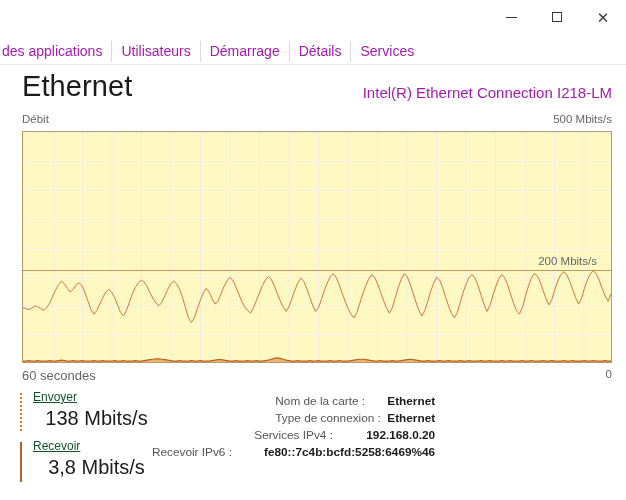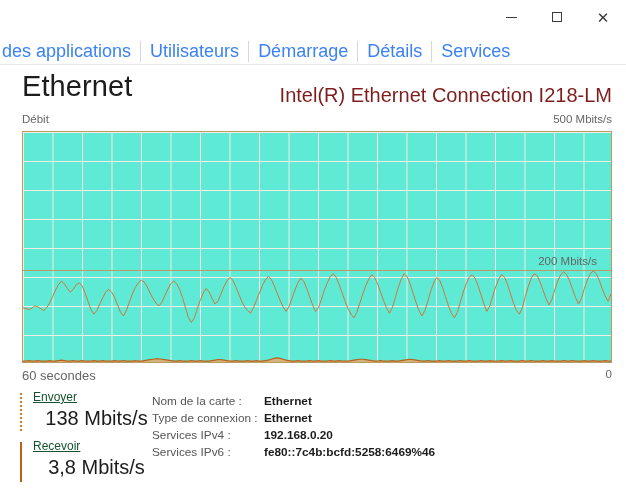--- a/index.html
+++ b/index.html
@@ -41,22 +41,22 @@
 
   
   .tabbar {
     position: absolute; left: 0; top: 38px;
     width: 626px; height: 26px;
     background: #ffffff;
     display: flex; align-items: center;
     border-bottom: 1px solid #e6e6e6;
   }
   .tab {
-    font-size: 18px;
-    color: #3b82f6;
+    font-size: 14px;
+    color: #a21caf;
     padding: 0 9px;
     height: 21px;
     display: flex; align-items: center;
     border-right: 1px solid #d8d8d8;
     white-space: nowrap;
   }
   .tab:last-child { border-right: none; }
   .tab.clipped { padding-left: 2px; }
 
   
@@ -64,38 +64,38 @@
     position: absolute; left: 0; top: 72px;
     width: 626px; height: 40px;
   }
   .hdr-title {
     position: absolute; left: 22px; top: -2px;
     font-size: 29px; font-weight: 400;
     color: #1c1c1c; letter-spacing: .1px;
   }
   .hdr-sub {
     position: absolute; right: 14px; top: 12px;
-    font-size: 20px; color: #7f1d1d;
+    font-size: 15px; color: #a21caf;
   }
 
   
   .graph-caption {
     position: absolute; left: 22px; top: 113px;
     font-size: 11.5px; color: #666666;
   }
   .graph-scale {
     position: absolute; right: 14px; top: 113px;
     font-size: 11.5px; color: #666666;
   }
   .graph-box {
     position: absolute; left: 22px; top: 131px;
     width: 590px; height: 232px;
     border: 1px solid #b79b63;
     box-sizing: border-box;
-    background: #5eead4;
+    background: #fef9c3;
     overflow: hidden;
   }
   .grid {
     position: absolute; left: 0; top: 0;
     width: 100%; height: 100%;
     background-image:
       linear-gradient(to right, #f3ece4 1px, transparent 1px),
       linear-gradient(to bottom, #f6eee6 1px, transparent 1px);
     background-size: 29.5px 29px;
   }
@@ -140,21 +140,21 @@
     background-size: 2px 4px;
   }
   .legend-bar.recv { background: #b9621c; }
   .legend-label { font-size: 12px; color: #14532d; line-height: 15px; text-decoration: underline; }
   .legend-value { font-size: 20px; color: #1c1c1c; line-height: 26px; text-align: center; }
 
   .details {
     position: absolute; left: 152px; top: 5px;
     font-size: 11.8px;
   }
-  .detail-row { display: flex; line-height: 17px; }
+  .detail-row { display: flex; line-height: 17px; justify-content: flex-end; }
   .detail-key { width: 112px; color: #555555; }
   .detail-val { color: #1c1c1c; font-weight: bold; }
 </style>
 </head>
 <body>
 
 <div id="app">
 
   <div class="titlebar">
     <div class="win-btns">
@@ -222,19 +222,19 @@
       </div>
       <div class="detail-row">
         <span class="detail-key">Type de connexion :</span>
         <span class="detail-val">Ethernet</span>
       </div>
       <div class="detail-row">
         <span class="detail-key">Services IPv4 :</span>
         <span class="detail-val">192.168.0.20</span>
       </div>
       <div class="detail-row">
-        <span class="detail-key">Services IPv6 :</span>
+        <span class="detail-key">Recevoir IPv6 :</span>
         <span class="detail-val">fe80::7c4b:bcfd:5258:6469%46</span>
       </div>
     </div>
 
   </div>
 </div>
 
 </body></html>

